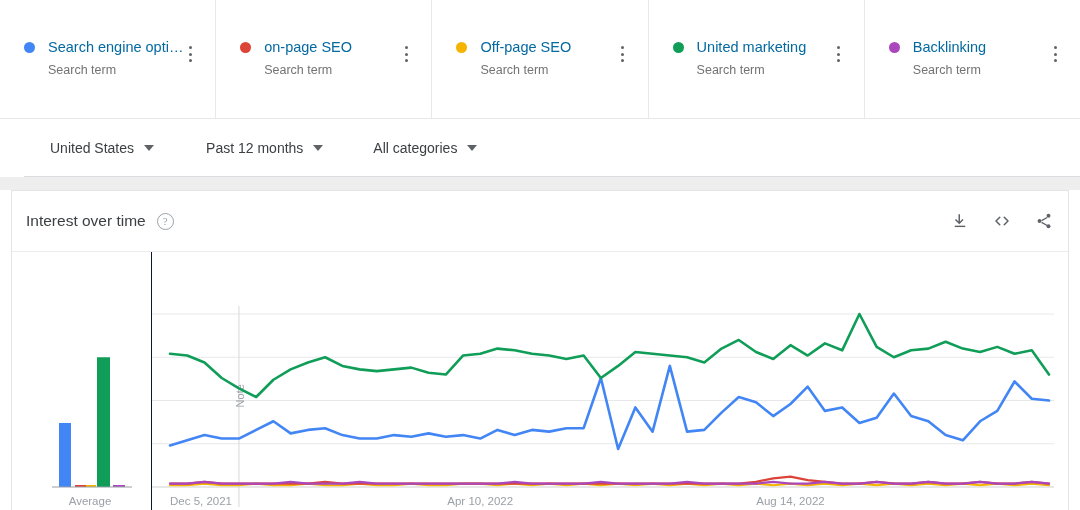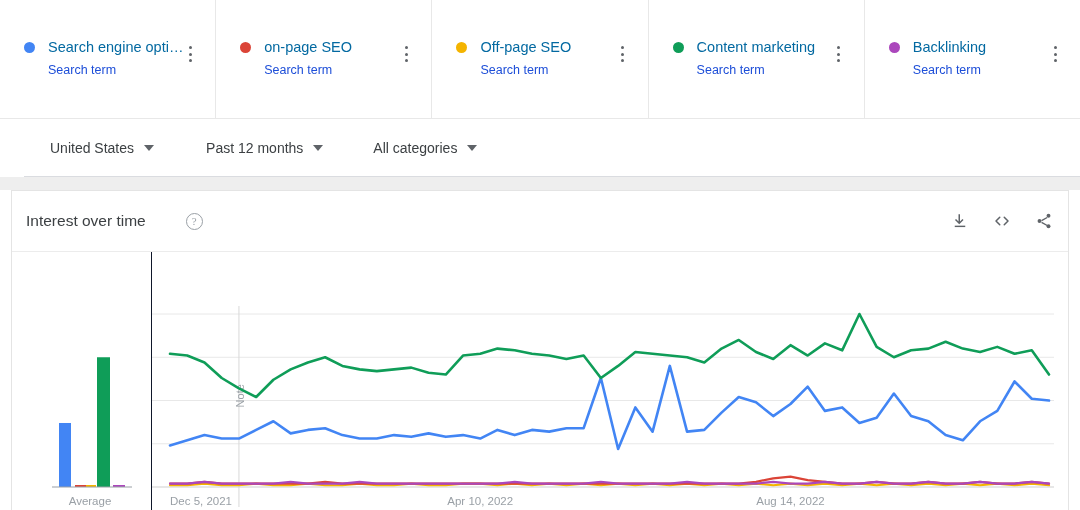--- a/index.html
+++ b/index.html
@@ -24,21 +24,21 @@
   }
   .term:last-child { border-right: none; }
   .term-top { display: flex; align-items: center; }
   .dot { width: 11px; height: 11px; border-radius: 50%; flex: 0 0 auto; }
   .term-name {
     margin-left: 13px; font-size: 14.5px; color: #0369a1;
     white-space: nowrap; overflow: hidden; text-overflow: ellipsis;
     max-width: 150px; line-height: 18px;
   }
   .term-sub {
-    margin-top: 6px; margin-left: 24px; font-size: 12.5px; color: #1d4ed8;
+    margin-top: 6px; margin-left: 24px; font-size: 12.5px; color: #737373;
     line-height: 16px;
   }
   .kebab {
     position: absolute; right: 16px; top: 44px;
     width: 18px; height: 20px;
     display: flex; flex-direction: column; align-items: center; justify-content: space-between;
     padding: 2px 0; cursor: pointer;
   }
   .kebab i { display:block; width: 3px; height: 3px; border-radius: 50%; background: #5f6368; }
 
@@ -65,21 +65,21 @@
     background: #eeeeee;
   }
 
   
   .chart-card {
     position: absolute; left: 11px; top: 190px; width: 1058px; height: 320px;
     background: #fff; border: 1px solid #e4e4e4; border-bottom: none;
   }
   .chart-header {
     position: relative; height: 61px; border-bottom: 1px solid #ececec;
-    display: flex; align-items: center; padding: 0 14px 0 14px; gap: 29px;
+    display: flex; align-items: center; padding: 0 14px 0 14px;
   }
   .chart-title { font-size: 15.5px; color: #3c4043; }
   .help-icon {
     margin-left: 11px; width: 17px; height: 17px; border-radius: 50%;
     border: 1.4px solid #9aa0a6; color: #9aa0a6;
     font-size: 11px; line-height: 14px; text-align: center; cursor: pointer;
     font-family: "Liberation Serif", serif;
   }
   .header-actions { margin-left: auto; display: flex; align-items: center; gap: 22px; }
   .hicon { width: 20px; height: 20px; cursor: pointer; color: #5f6368; display:flex; align-items:center; justify-content:center;}
@@ -140,21 +140,21 @@
       <div class="kebab">
           <i></i>
           <i></i>
           <i></i>
         </div>
     </div>
 
     <div class="term">
       <div class="term-top">
         <span class="dot" style="background:#0f9d58"></span>
-        <span class="term-name">Content marketing</span>
+        <span class="term-name">United marketing</span>
       </div>
       <div class="term-sub">Search term</div>
       <div class="kebab">
           <i></i>
           <i></i>
           <i></i>
         </div>
     </div>
 
     <div class="term">

